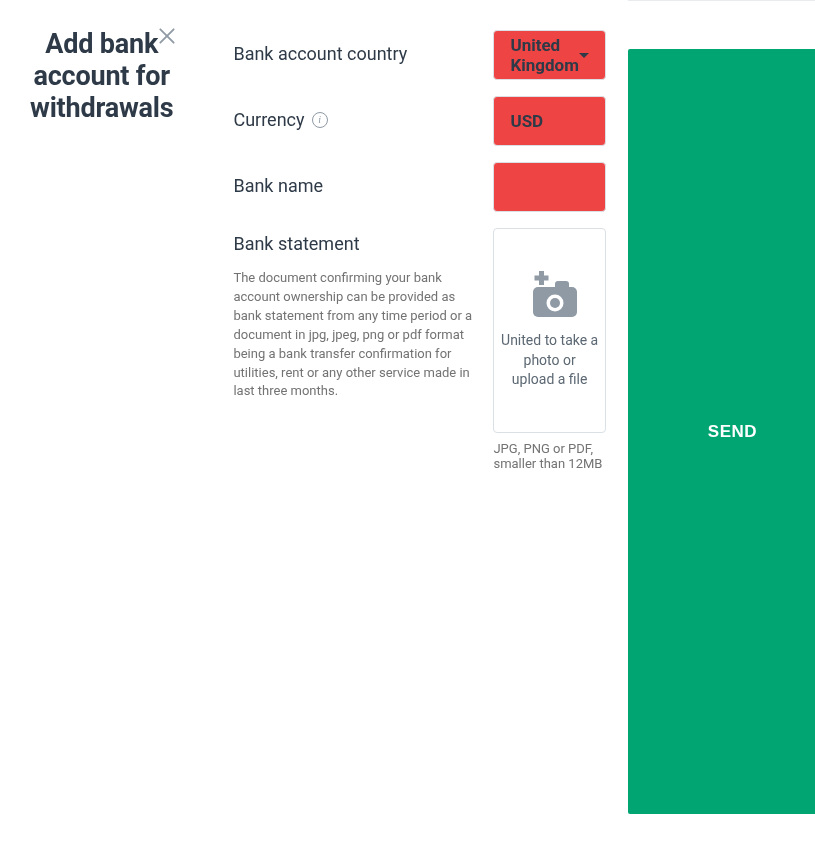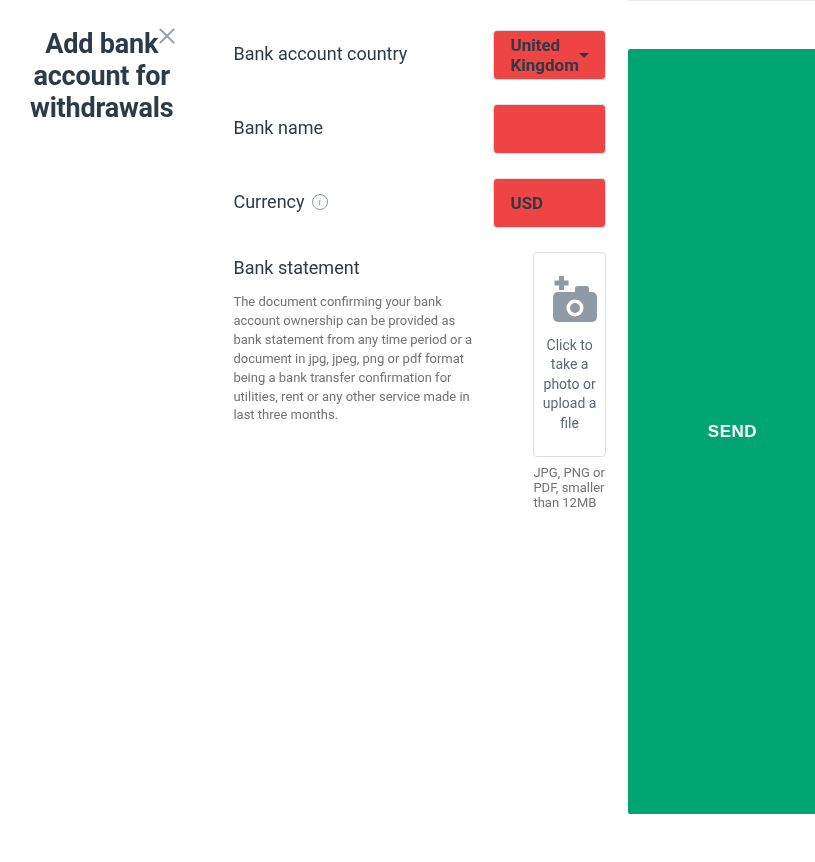--- a/index.html
+++ b/index.html
@@ -50,25 +50,24 @@
       width: 20px;
       height: 20px;
     }
     .form-body {
       flex: 1;
       padding: 30px 22px 20px 30px;
     }
     .form-row {
       display: flex;
       align-items: flex-start;
-      margin-bottom: 24px;
+      margin-bottom: 16px;
     }
     .form-row.statement-row {
       margin-bottom: 20px;
-      gap: 40px;
     }
     .label-col {
       width: 260px;
       flex-shrink: 0;
       padding-top: 12px;
     }
     .field-label {
       font-size: 18px;
       font-weight: 400;
       color: #2e3a47;
@@ -208,38 +207,38 @@
         <div class="select-field">
           <span>United Kingdom</span>
           <span class="select-caret"></span>
         </div>
       </div>
     </div>
 
 
     <div class="form-row">
       <div class="label-col">
-        <div class="field-label">Bank name</div>
-      </div>
-      <div class="input-col">
-        <input type="text" class="text-field" style="">
-      </div>
-    </div>
-
-    <div class="form-row">
-      <div class="label-col">
         <div class="field-label with-icon">
           <span>Currency</span>
           <span class="info-icon">i</span>
         </div>
       </div>
       <div class="input-col">
         <div class="select-field">
           <span>USD</span>
         </div>
+      </div>
+    </div>
+
+    <div class="form-row">
+      <div class="label-col">
+        <div class="field-label">Bank name</div>
+      </div>
+      <div class="input-col">
+        <input type="text" class="text-field" style="">
       </div>
     </div>
 
     <div class="form-row statement-row">
       <div class="label-col" style="padding-top:4px;">
         <div class="field-label">Bank statement</div>
         <div class="help-text">The document confirming your bank account ownership can be provided as bank statement from any time period or a document in jpg, jpeg, png or pdf format being a bank transfer confirmation for utilities, rent or any other service made in last three months.</div>
       </div>
       <div class="input-col">
         <div class="upload-box">
@@ -249,21 +248,21 @@
                 <rect x="8" y="16" width="44" height="30" rx="5"></rect>
                 <rect x="30" y="10" width="14" height="10" rx="3"></rect>
                 <rect x="14" y="0" width="5" height="14"></rect>
                 <rect x="9.5" y="4.5" width="14" height="5"></rect>
               </g>
               <circle cx="30" cy="32" r="8.5" fill="#fff"></circle>
               <circle cx="30" cy="32" r="5" fill="#8f9aa5"></circle>
             </svg>
           </div>
           <div class="upload-text">
-            <div>Click to take a photo or</div>
+            <div>United to take a photo or</div>
             <div>upload a file</div>
           </div>
         </div>
         <div class="upload-hint">JPG, PNG or PDF, smaller than 12MB</div>
       </div>
     </div>
 
   </div>
 
   <div class="footer">

